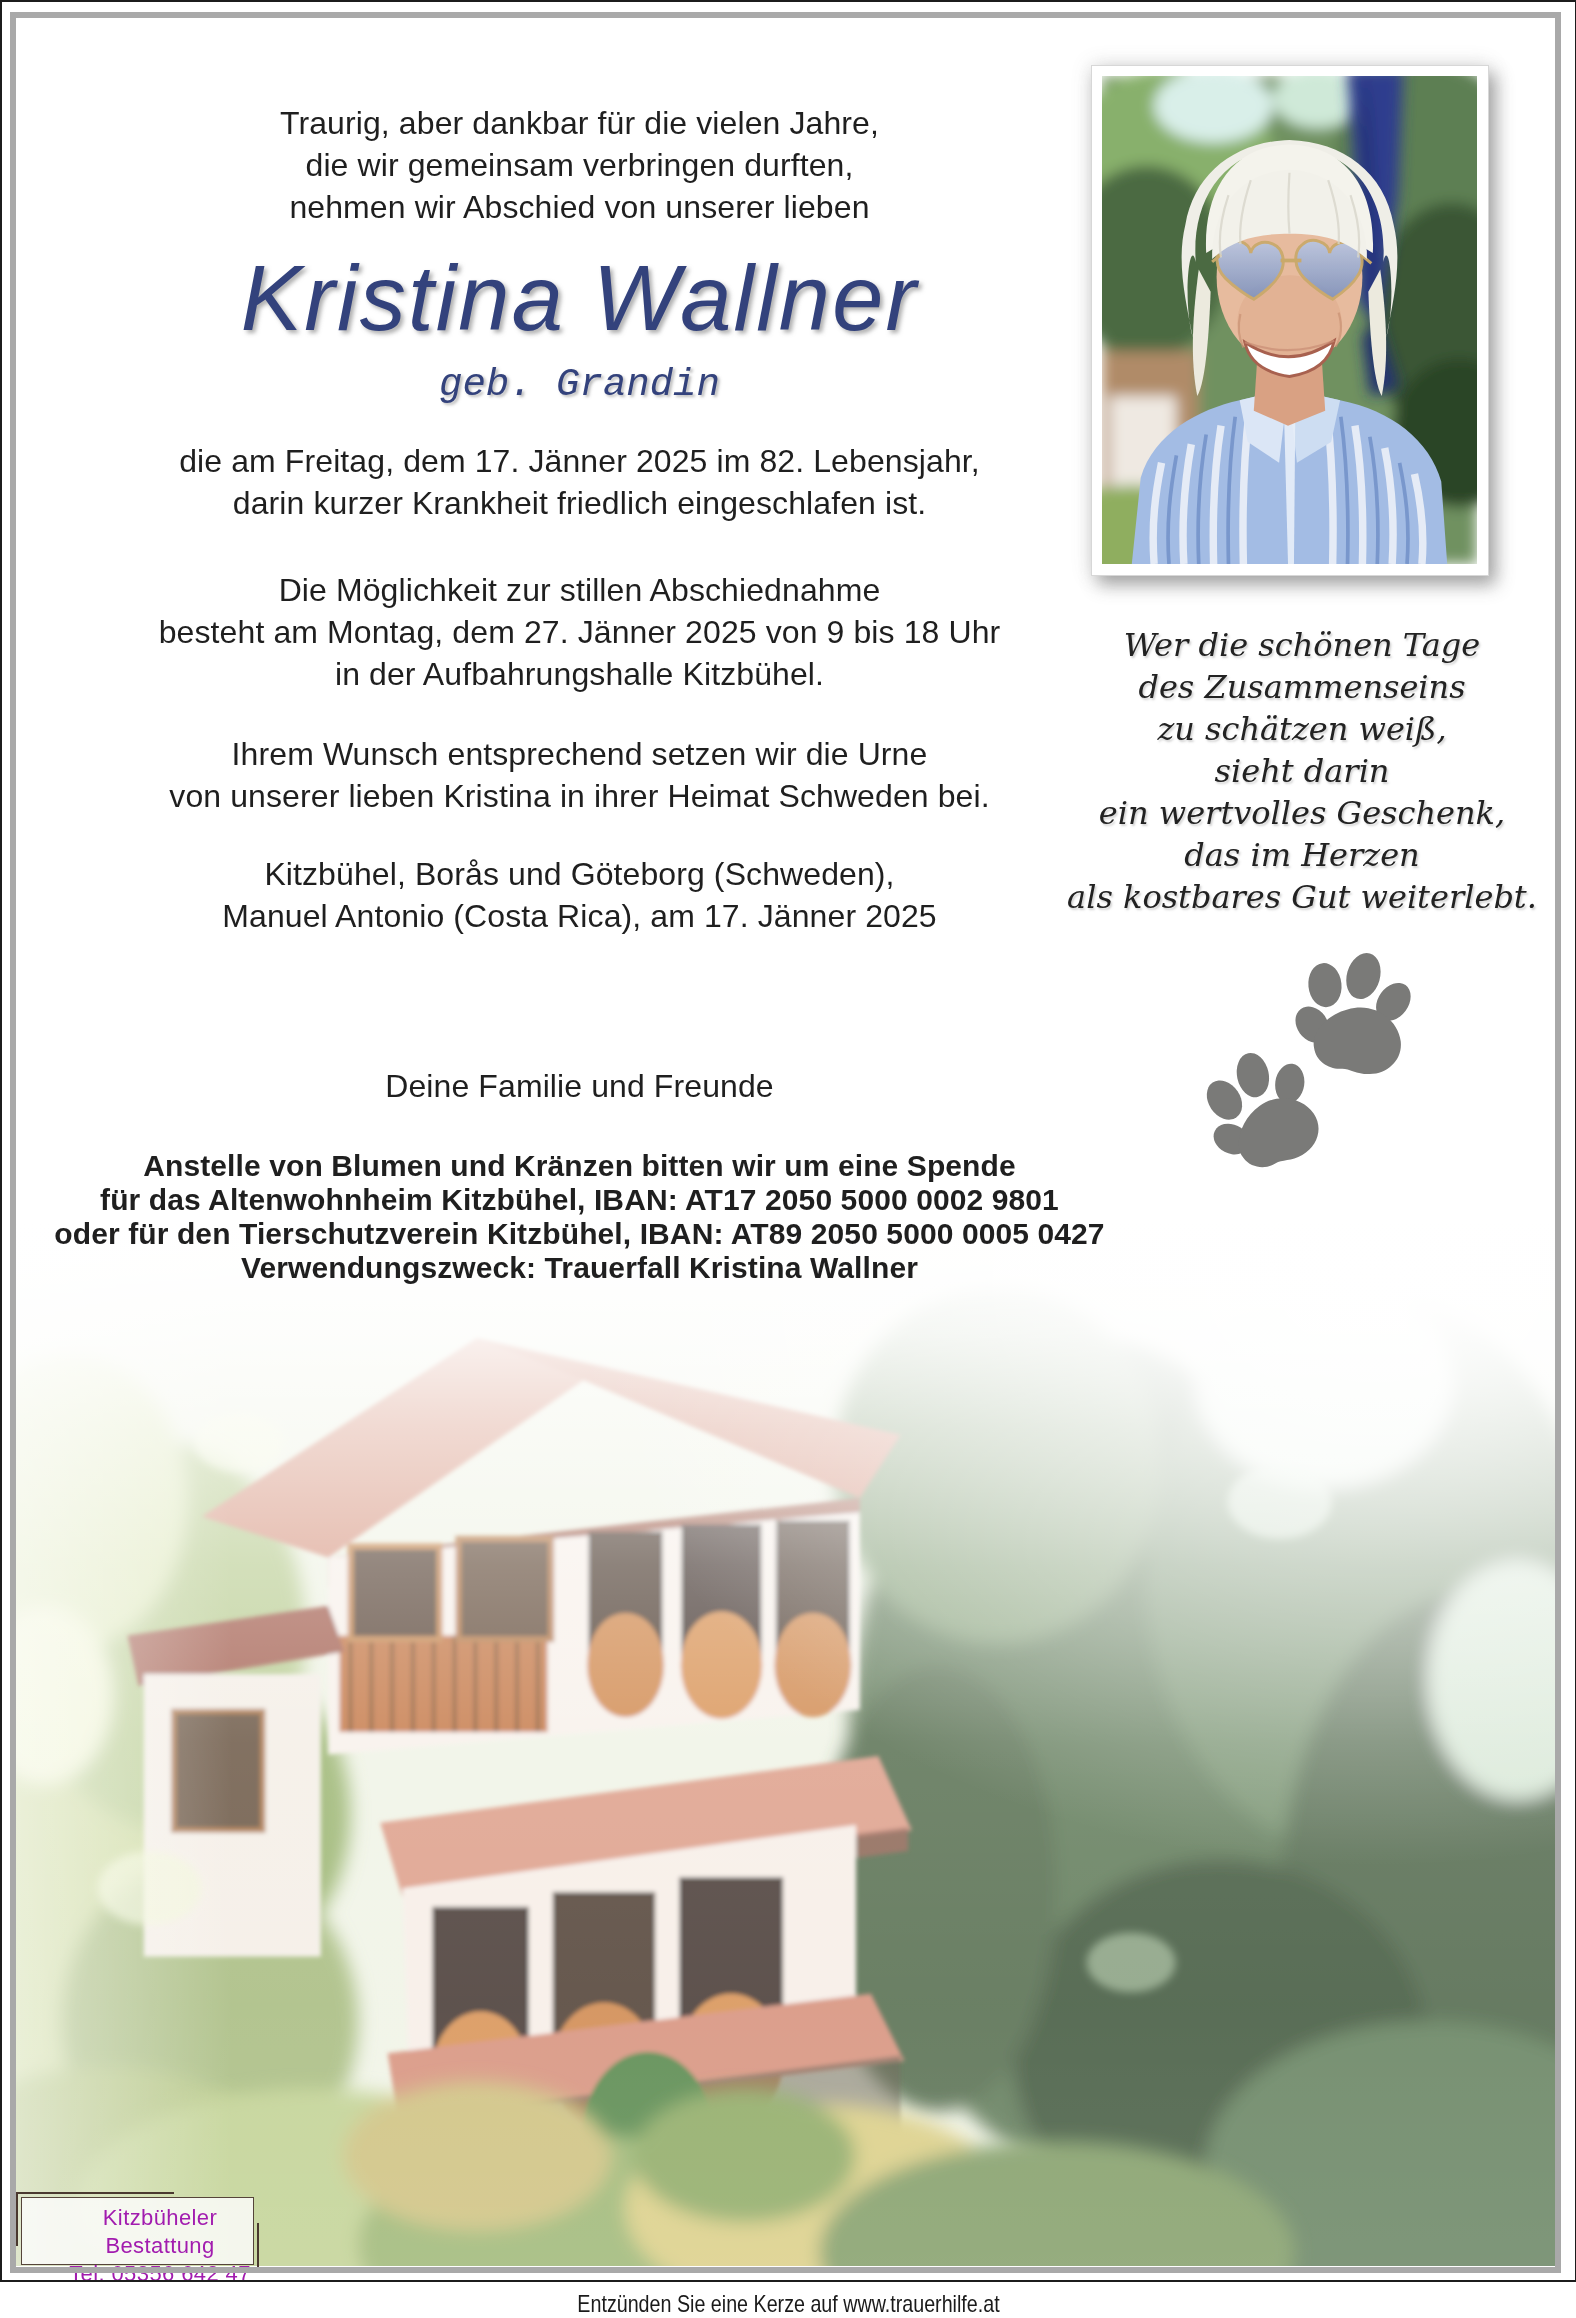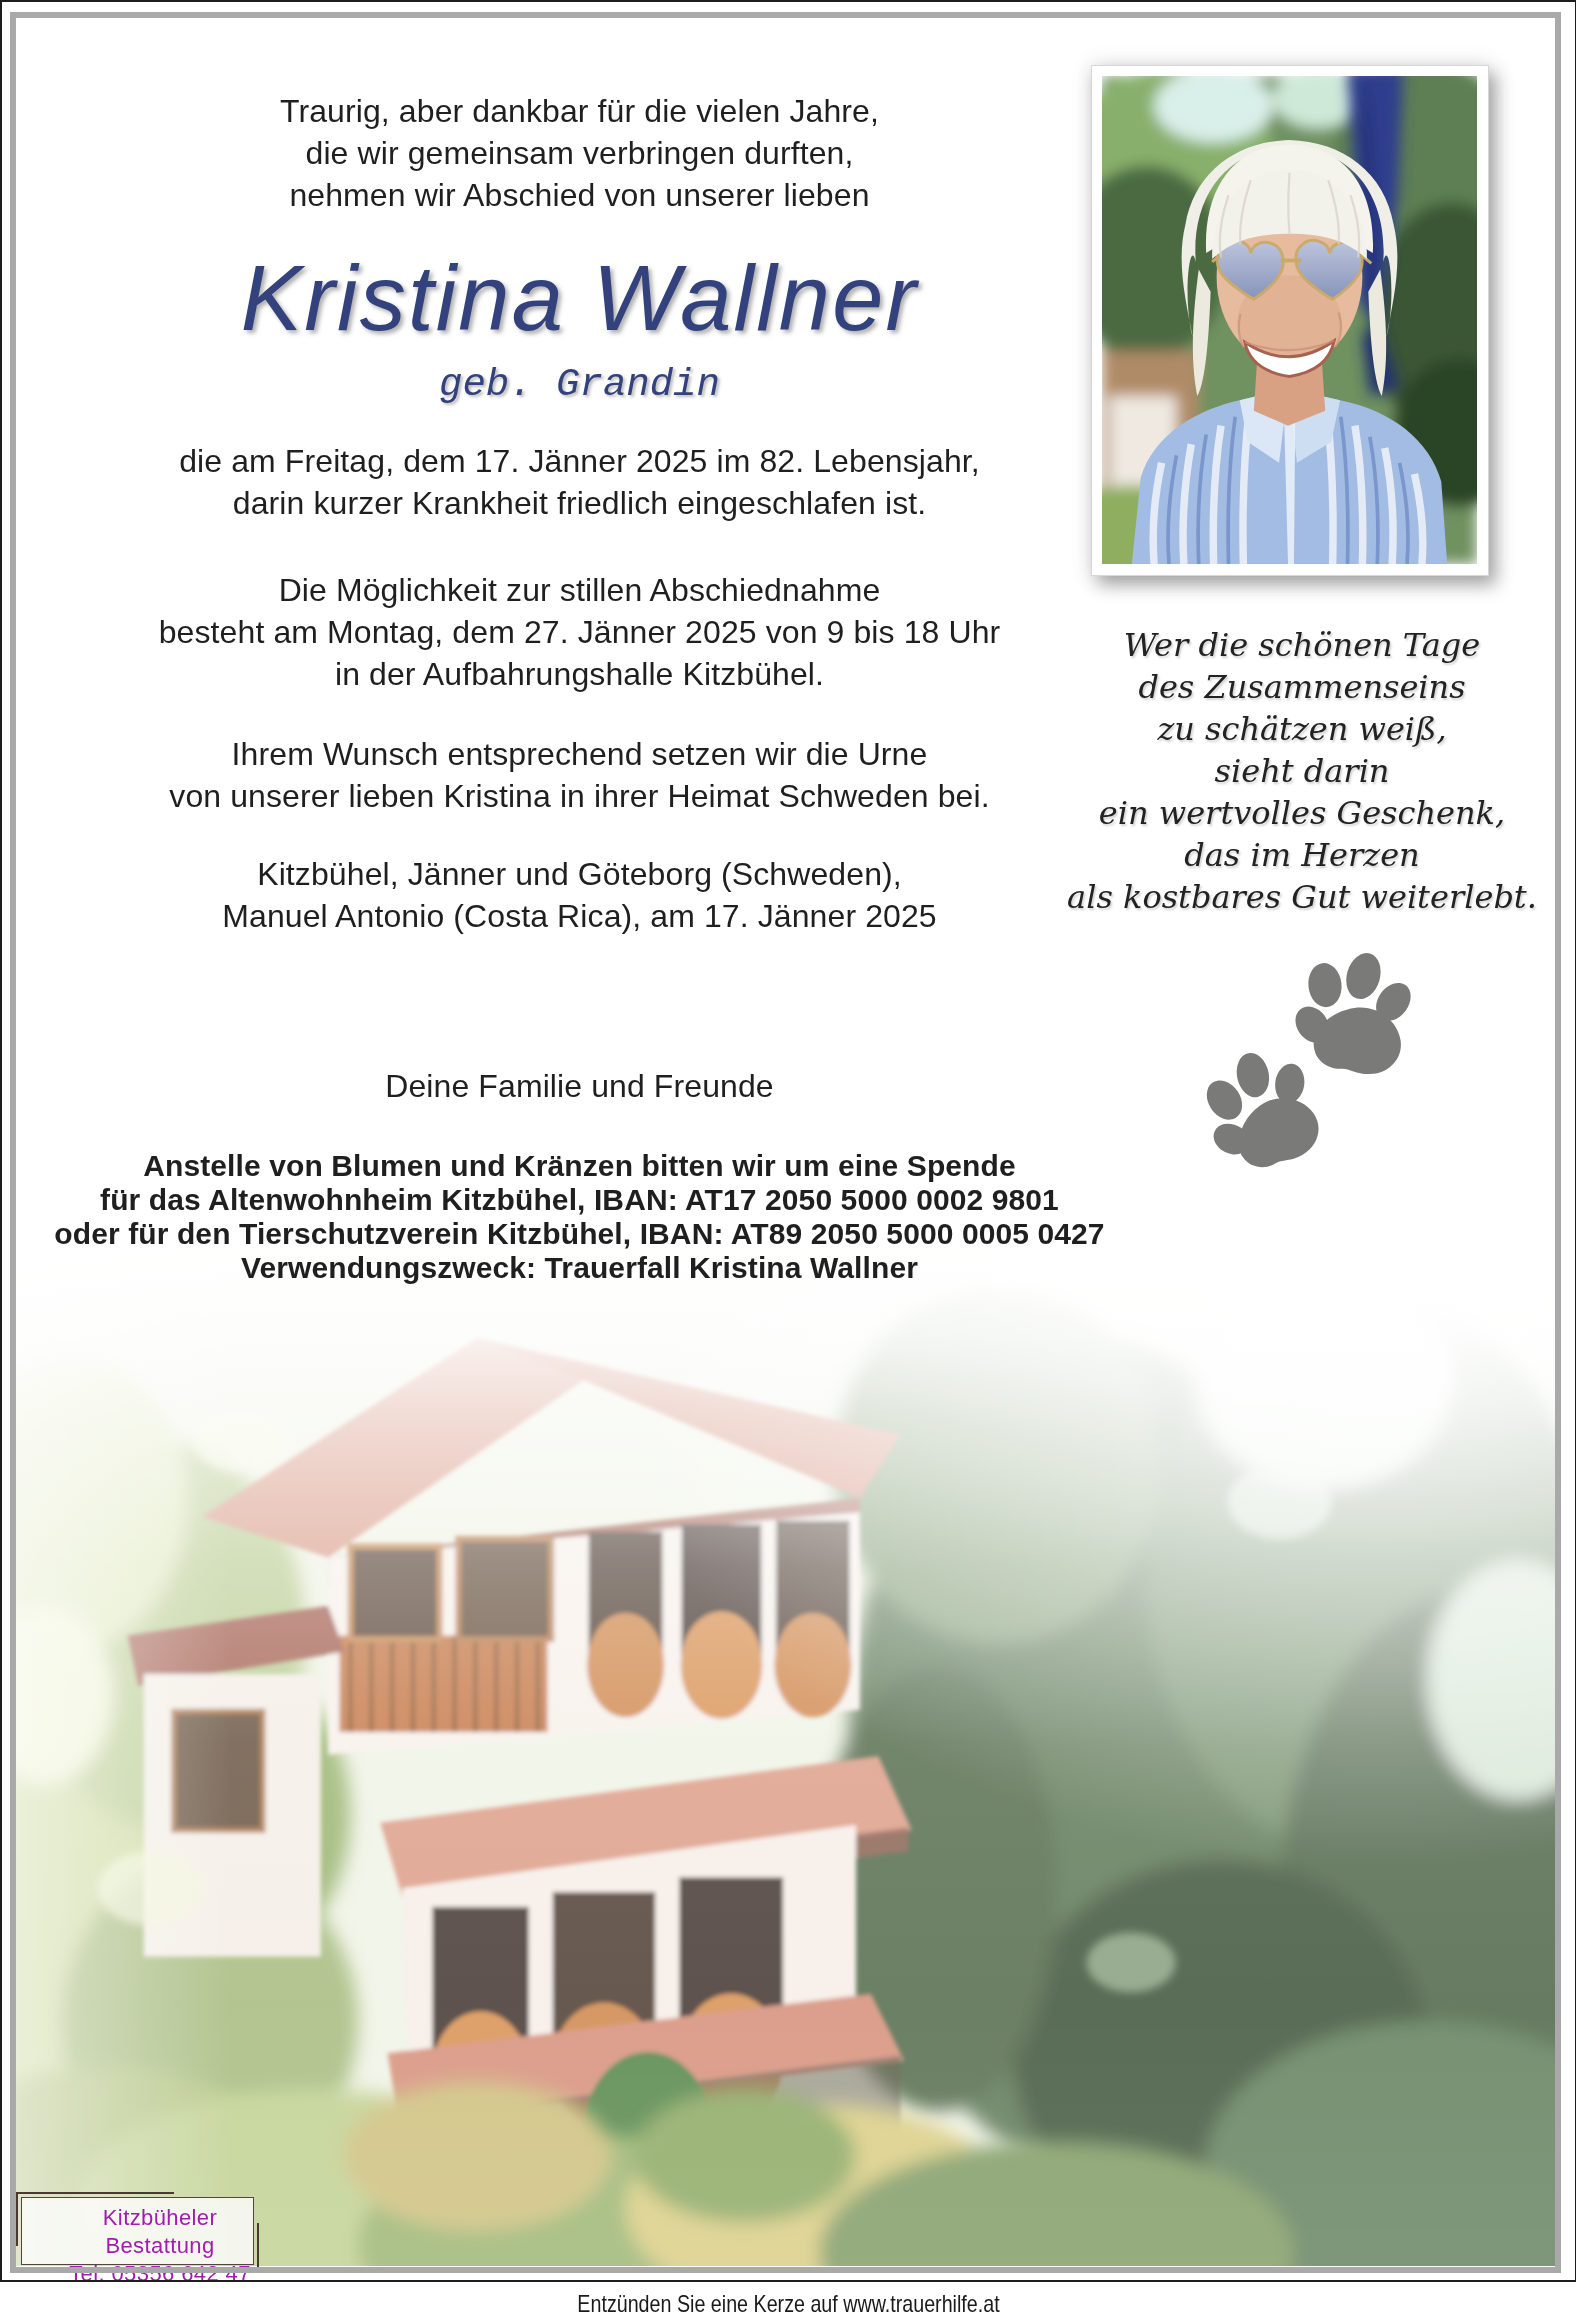--- a/index.html
+++ b/index.html
@@ -27,21 +27,21 @@
     background:
       radial-gradient(ellipse at 88% 6%, rgba(255,255,255,0.95), rgba(255,255,255,0) 42%),
       linear-gradient(180deg,#ffffff 0%, rgba(255,255,255,0.97) 5%, rgba(255,255,255,0.88) 11%,
         rgba(255,255,255,0.66) 20%, rgba(255,255,255,0.42) 33%, rgba(255,255,255,0.26) 50%,
         rgba(255,255,255,0.22) 75%, rgba(255,255,255,0.26) 100%),
       linear-gradient(90deg, rgba(255,255,255,0.5) 0%, rgba(255,255,255,0) 14%);
   }
   
   .col{ position:absolute; left:37px; width:1085px; text-align:center; z-index:10; }
   .body-line{ font-size:32px; line-height:42px; letter-spacing:0.1px; }
-  .intro{ top:90px; }
+  .intro{ top:102px; }
   .deceased-name{
     top:239px; font-family:Liberation Sans, sans-serif; font-style:italic;
     font-size:92px; line-height:119px; color:#33427c; letter-spacing:2.2px;
     text-shadow:3px 3px 4.5px rgba(110,110,110,0.55);
   }
   .maiden{
     top:361px; font-family:Liberation Mono, monospace; font-style:italic;
     font-size:39px; line-height:48px; color:#33427c;
     text-shadow:2.2px 2.2px 3px rgba(120,120,120,0.5);
   }
@@ -240,21 +240,21 @@
     <div class="body-line">besteht am Montag, dem 27. Jänner 2025 von 9 bis 18 Uhr</div>
     <div class="body-line">in der Aufbahrungshalle Kitzbühel.</div>
   </div>
 
   <div class="col urn">
     <div class="body-line">Ihrem Wunsch entsprechend setzen wir die Urne</div>
     <div class="body-line">von unserer lieben Kristina in ihrer Heimat Schweden bei.</div>
   </div>
 
   <div class="col places">
-    <div class="body-line">Kitzbühel, Jänner und Göteborg (Schweden),</div>
+    <div class="body-line">Kitzbühel, Borås und Göteborg (Schweden),</div>
     <div class="body-line">Manuel Antonio (Costa Rica), am 17. Jänner 2025</div>
   </div>
 
   <div class="col family body-line">Deine Familie und Freunde</div>
 
   <div class="col donation">
     <div class="body-line">Anstelle von Blumen und Kränzen bitten wir um eine Spende</div>
     <div class="body-line">für das Altenwohnheim Kitzbühel, IBAN: AT17 2050 5000 0002 9801</div>
     <div class="body-line">oder für den Tierschutzverein Kitzbühel, IBAN: AT89 2050 5000 0005 0427</div>
     <div class="body-line">Verwendungszweck: Trauerfall Kristina Wallner</div>

